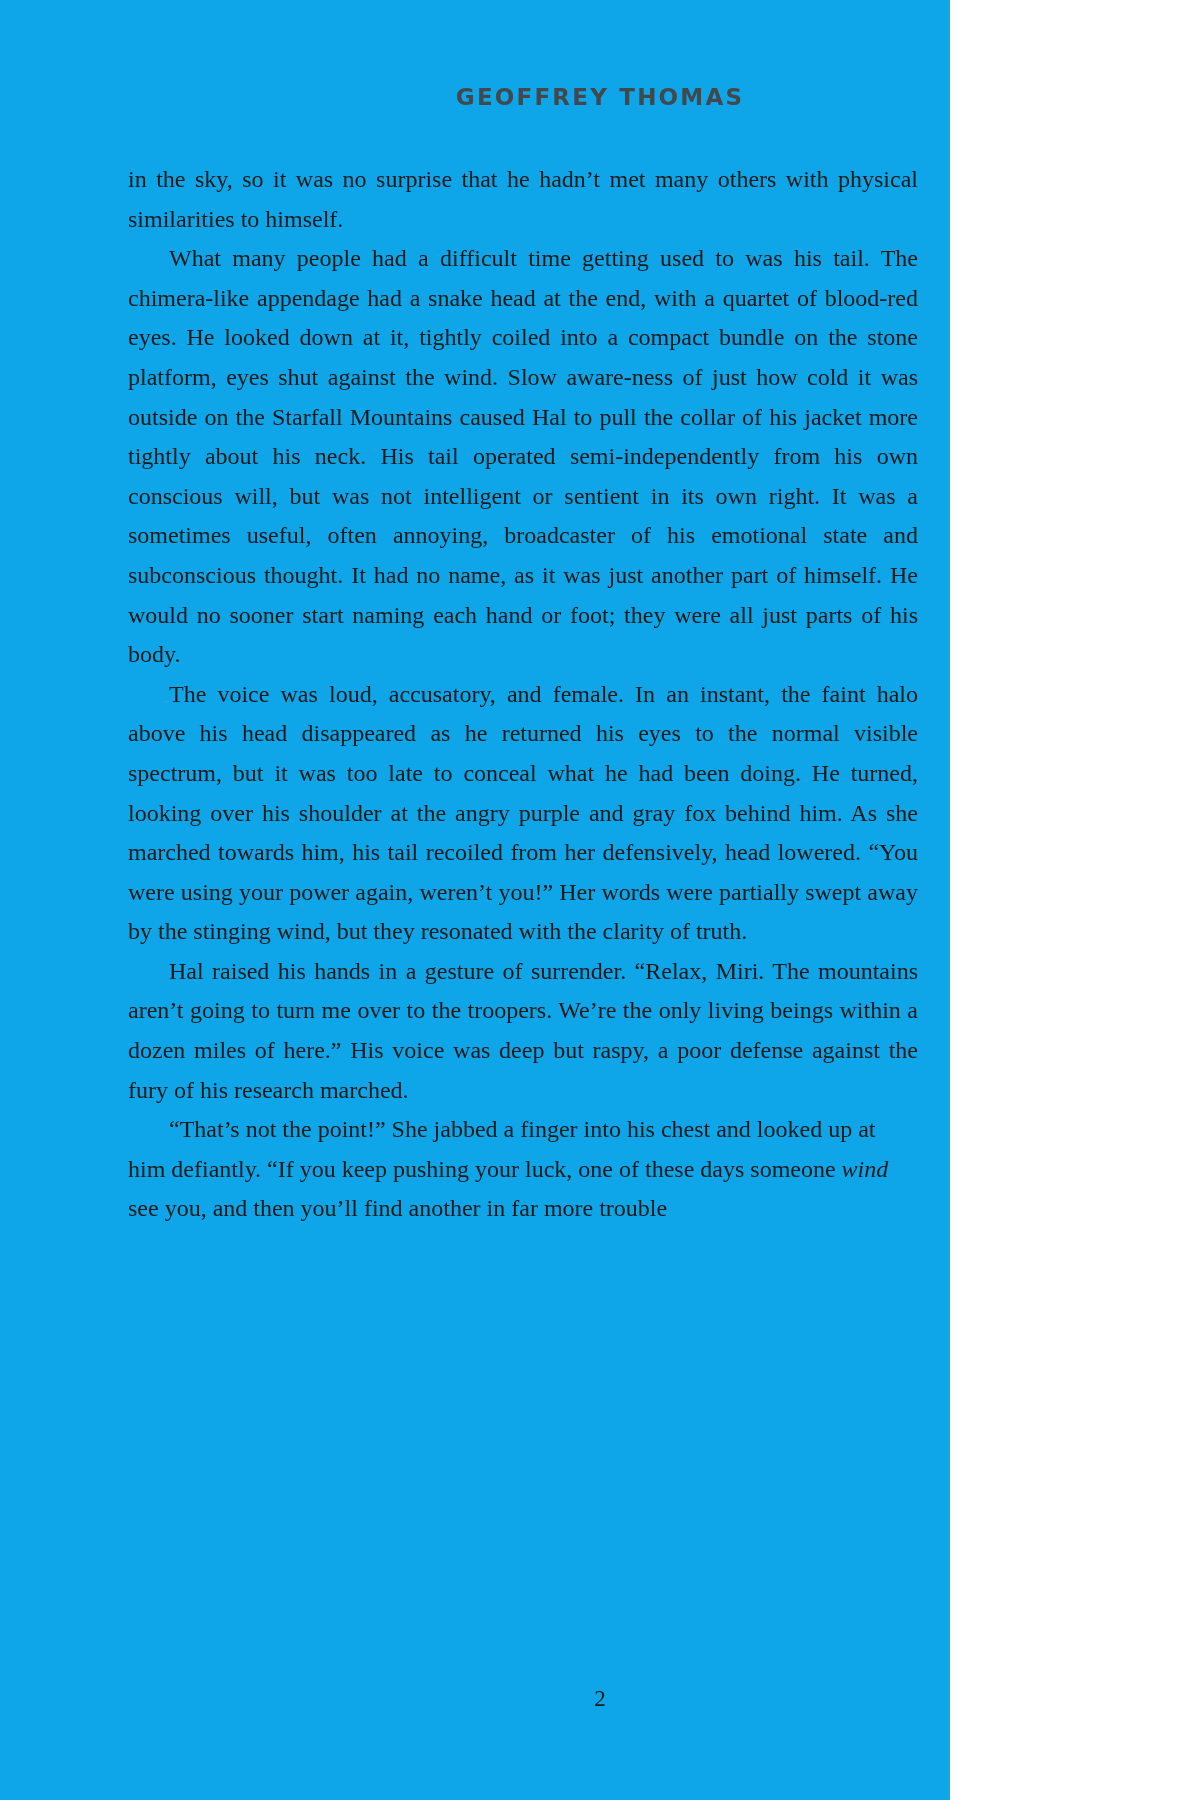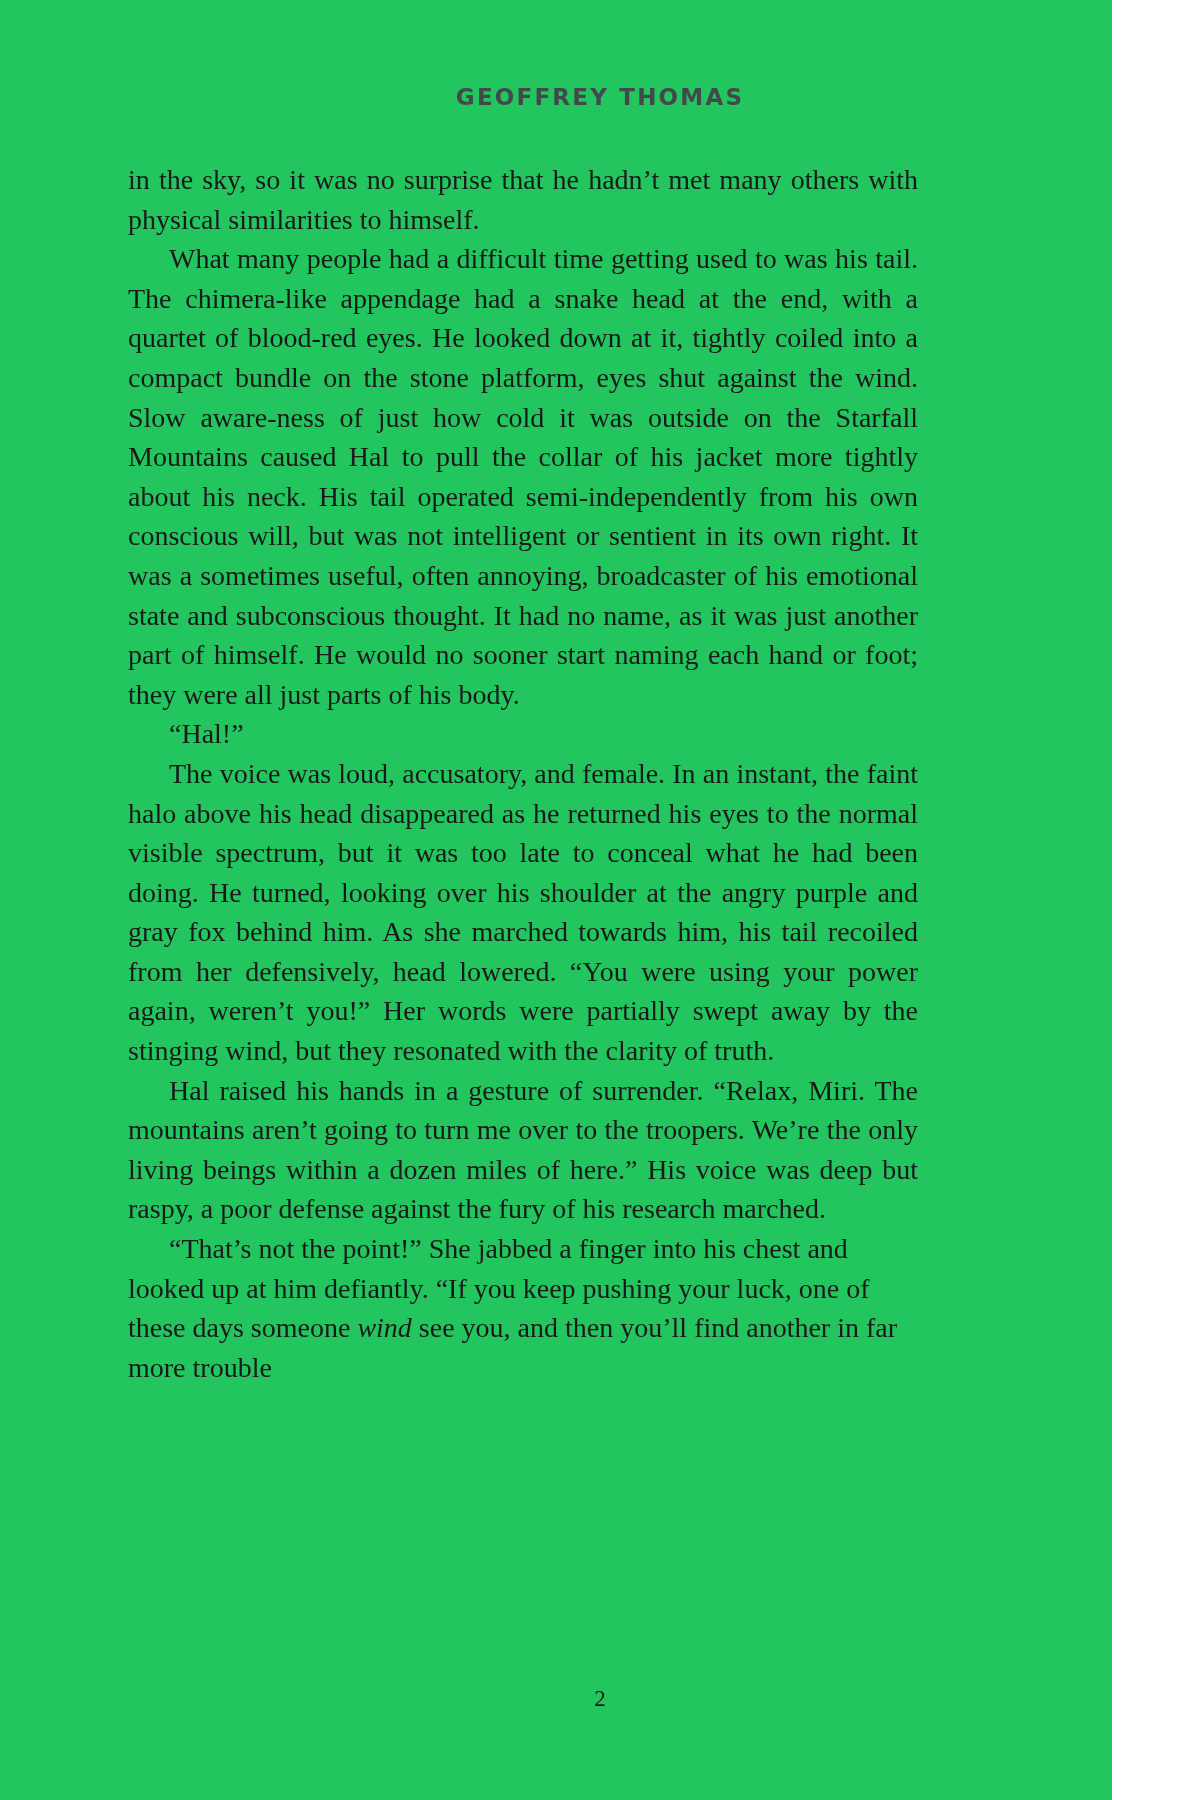--- a/index.html
+++ b/index.html
@@ -2,23 +2,23 @@
 <html><head>
 <meta charset="utf-8">
 <style>
   html, body {
     margin: 0;
     padding: 0;
     background: #ffffff;
   }
   .page {
     position: relative;
-    width: 1112px;
+    width: 950px;
     height: 1800px;
-    background: #22c55e;
+    background: #0ea5e9;
     font-family: "Liberation Serif", "DejaVu Serif", serif;
     color: #1a1a1a;
     box-sizing: border-box;
     overflow: hidden;
   }
   .running-head {
     position: absolute;
     top: 84px;
     left: 0;
     width: 1200px;
@@ -31,21 +31,21 @@
     text-transform: uppercase;
   }
   .textblock {
     position: absolute;
     top: 160px;
     left: 128px;
     width: 790px;
   }
   .textblock p {
     margin: 0;
-    font-size: 28px;
+    font-size: 24px;
     line-height: 39.6px;
     text-align: justify;
     text-justify: inter-word;
     hyphens: manual;
     -webkit-hyphens: manual;
   }
   .textblock p.indent {
     text-indent: 41px;
   }
   .textblock p.noindent {
@@ -68,21 +68,20 @@
 </head>
 <body>
 
 <div class="page">
 
   <div class="running-head">Geoffrey Thomas</div>
 
   <div class="textblock" id="textblock">
       <p class="noindent"><span>in the sky, so it was no surprise that he hadn’t met many others with physical similarities to himself.</span></p>
       <p class="indent"><span>What many people had a difficult time getting used to was his tail. The chimera-like appendage had a snake head at the end, with a quartet of blood-red eyes. He looked down at it, tightly coiled into a compact bundle on the stone platform, eyes shut against the wind. Slow aware-ness of just how cold it was outside on the Starfall Mountains caused Hal to pull the collar of his jacket more tightly about his neck. His tail operated semi-independently from his own conscious will, but was not intelligent or sentient in its own right. It was a sometimes useful, often annoying, broadcaster of his emotional state and subconscious thought. It had no name, as it was just another part of himself. He would no sooner start naming each hand or foot; they were all just parts of his body.</span></p>
-      <p class="indent"><span>“Hal!”</span></p>
       <p class="indent"><span>The voice was loud, accusatory, and female. In an instant, the faint halo above his head disappeared as he returned his eyes to the normal visible spectrum, but it was too late to conceal what he had been doing. He turned, looking over his shoulder at the angry purple and gray fox behind him. As she marched towards him, his tail recoiled from her defensively, head lowered. “You were using your power again, weren’t you!” Her words were partially swept away by the stinging wind, but they resonated with the clarity of truth.</span></p>
       <p class="indent"><span>Hal raised his hands in a gesture of surrender. “Relax, Miri. The mountains aren’t going to turn me over to the troopers. We’re the only living beings within a dozen miles of here.” His voice was deep but raspy, a poor defense against the fury of his research marched.</span></p>
       <p class="indent last"><span>“That’s not the point!” She jabbed a finger into his chest and looked up at him defiantly. “If you keep pushing your luck, one of these days someone </span><em>wind</em><span> see you, and then you’ll find another in far more trouble</span></p>
     </div>
 
   <div class="folio">2</div>
 
 </div>
 
 </body></html>

